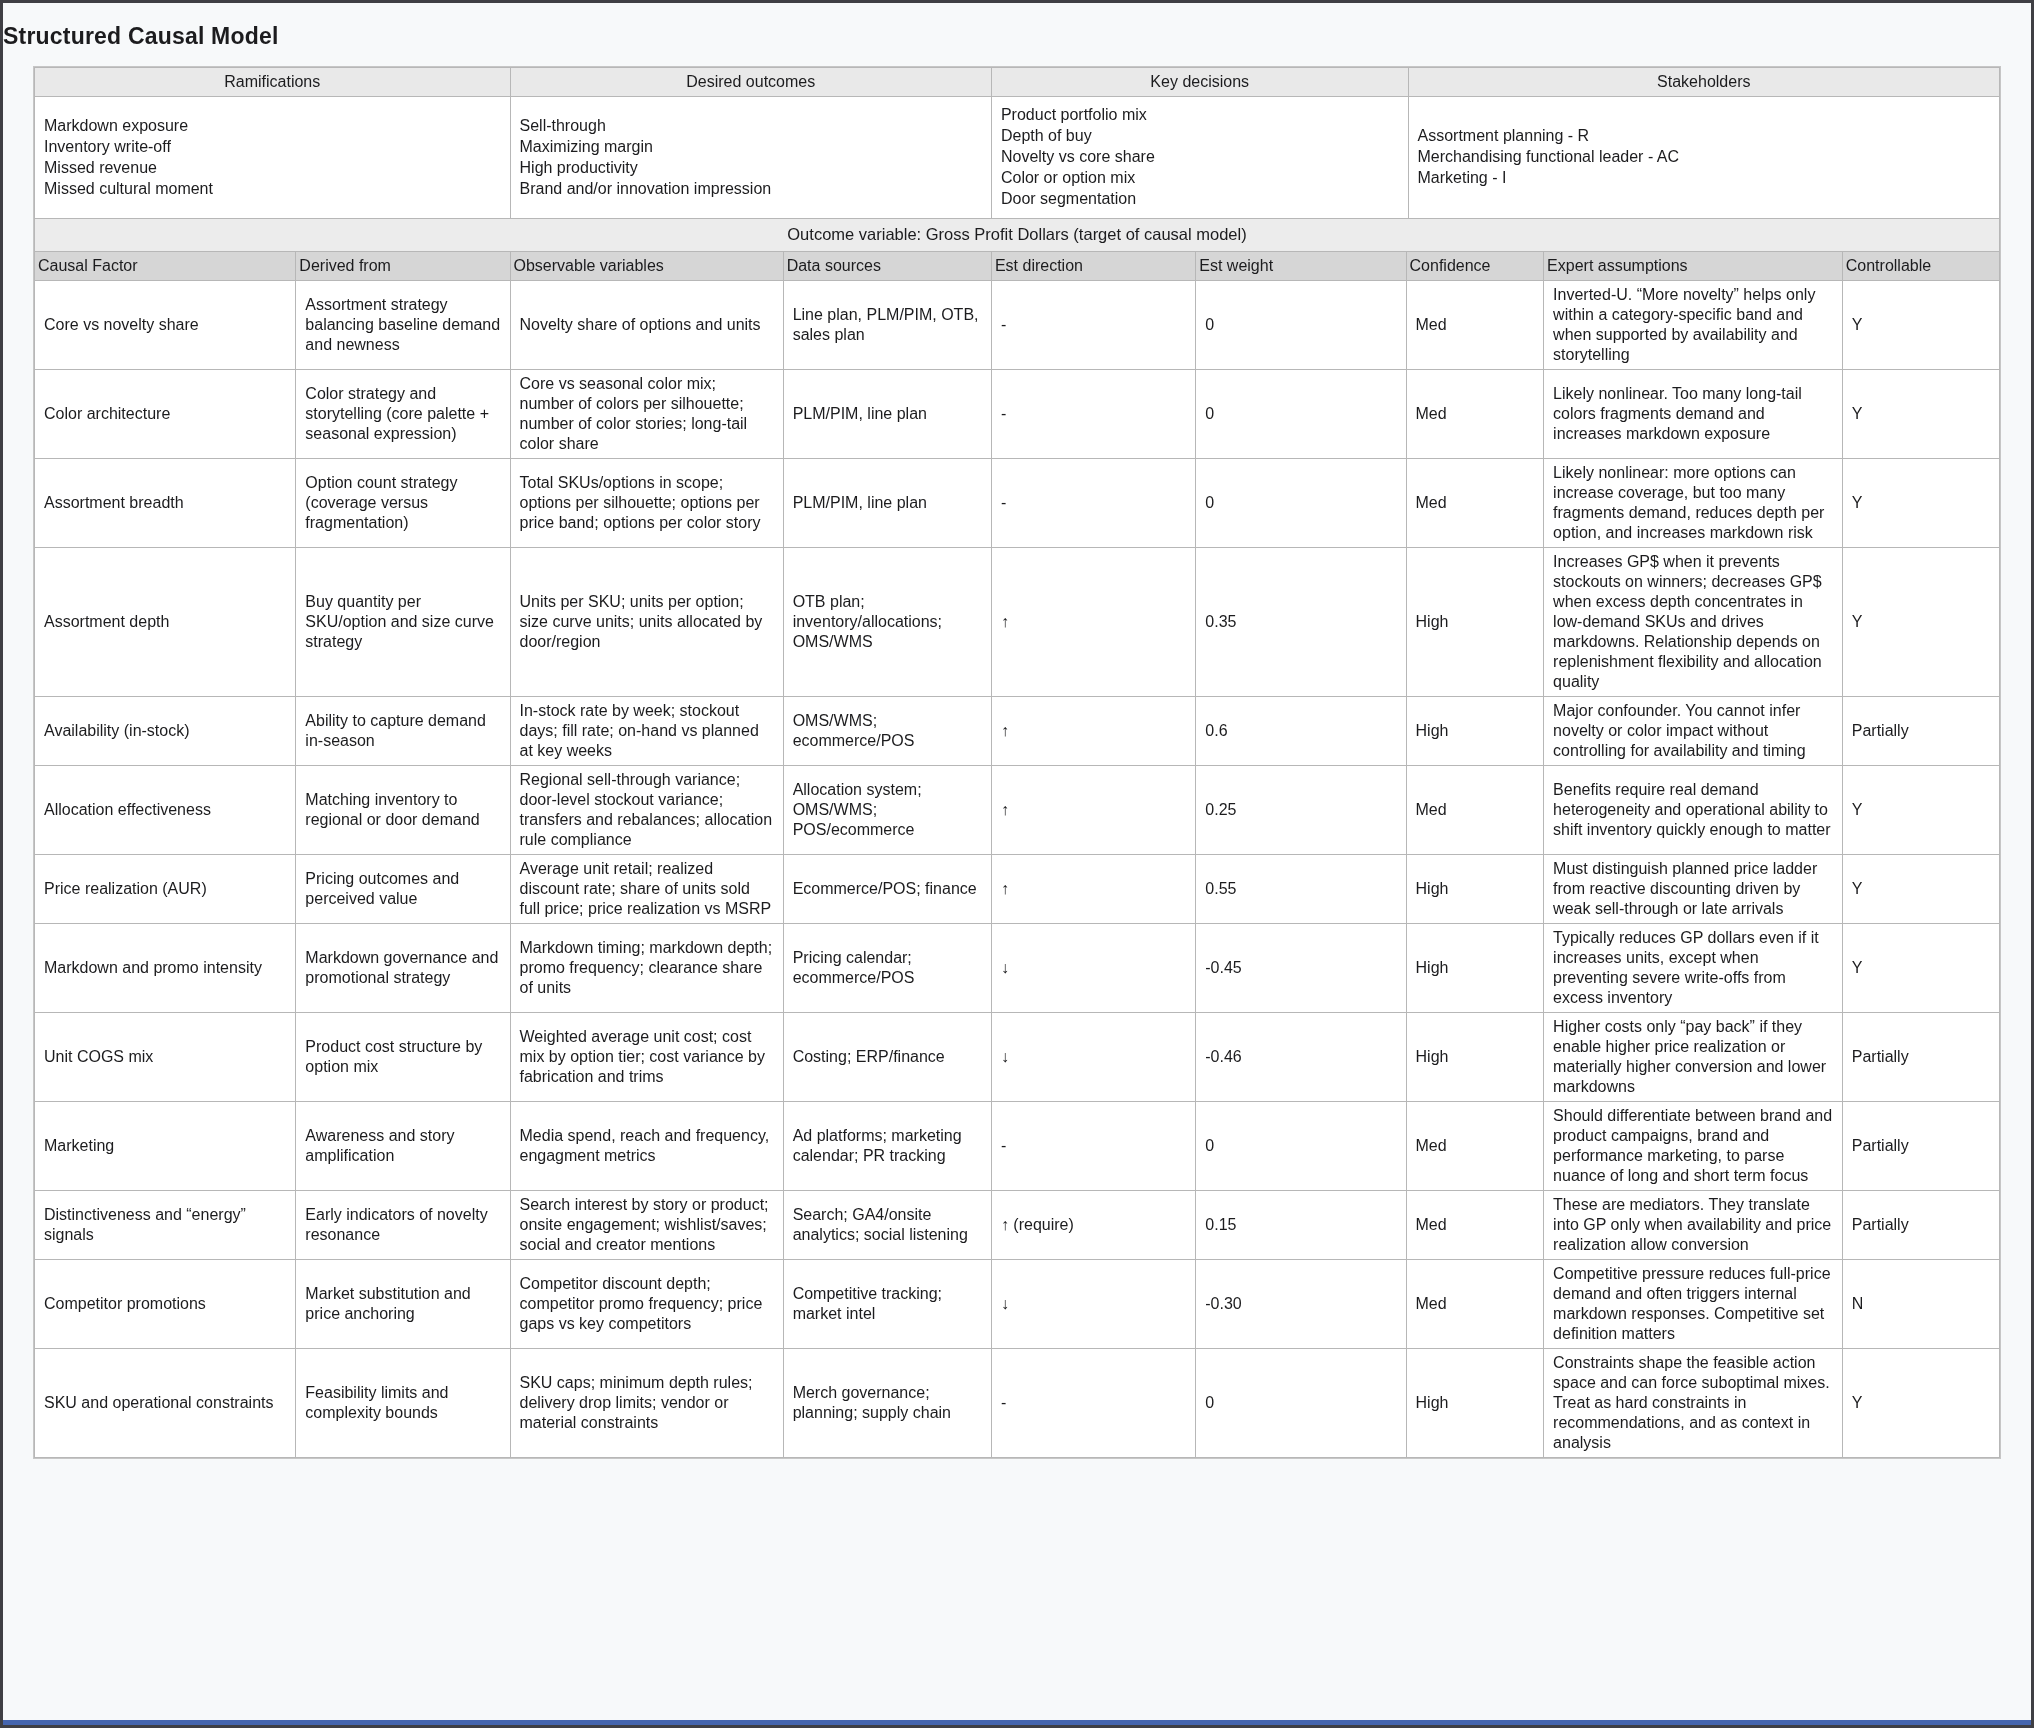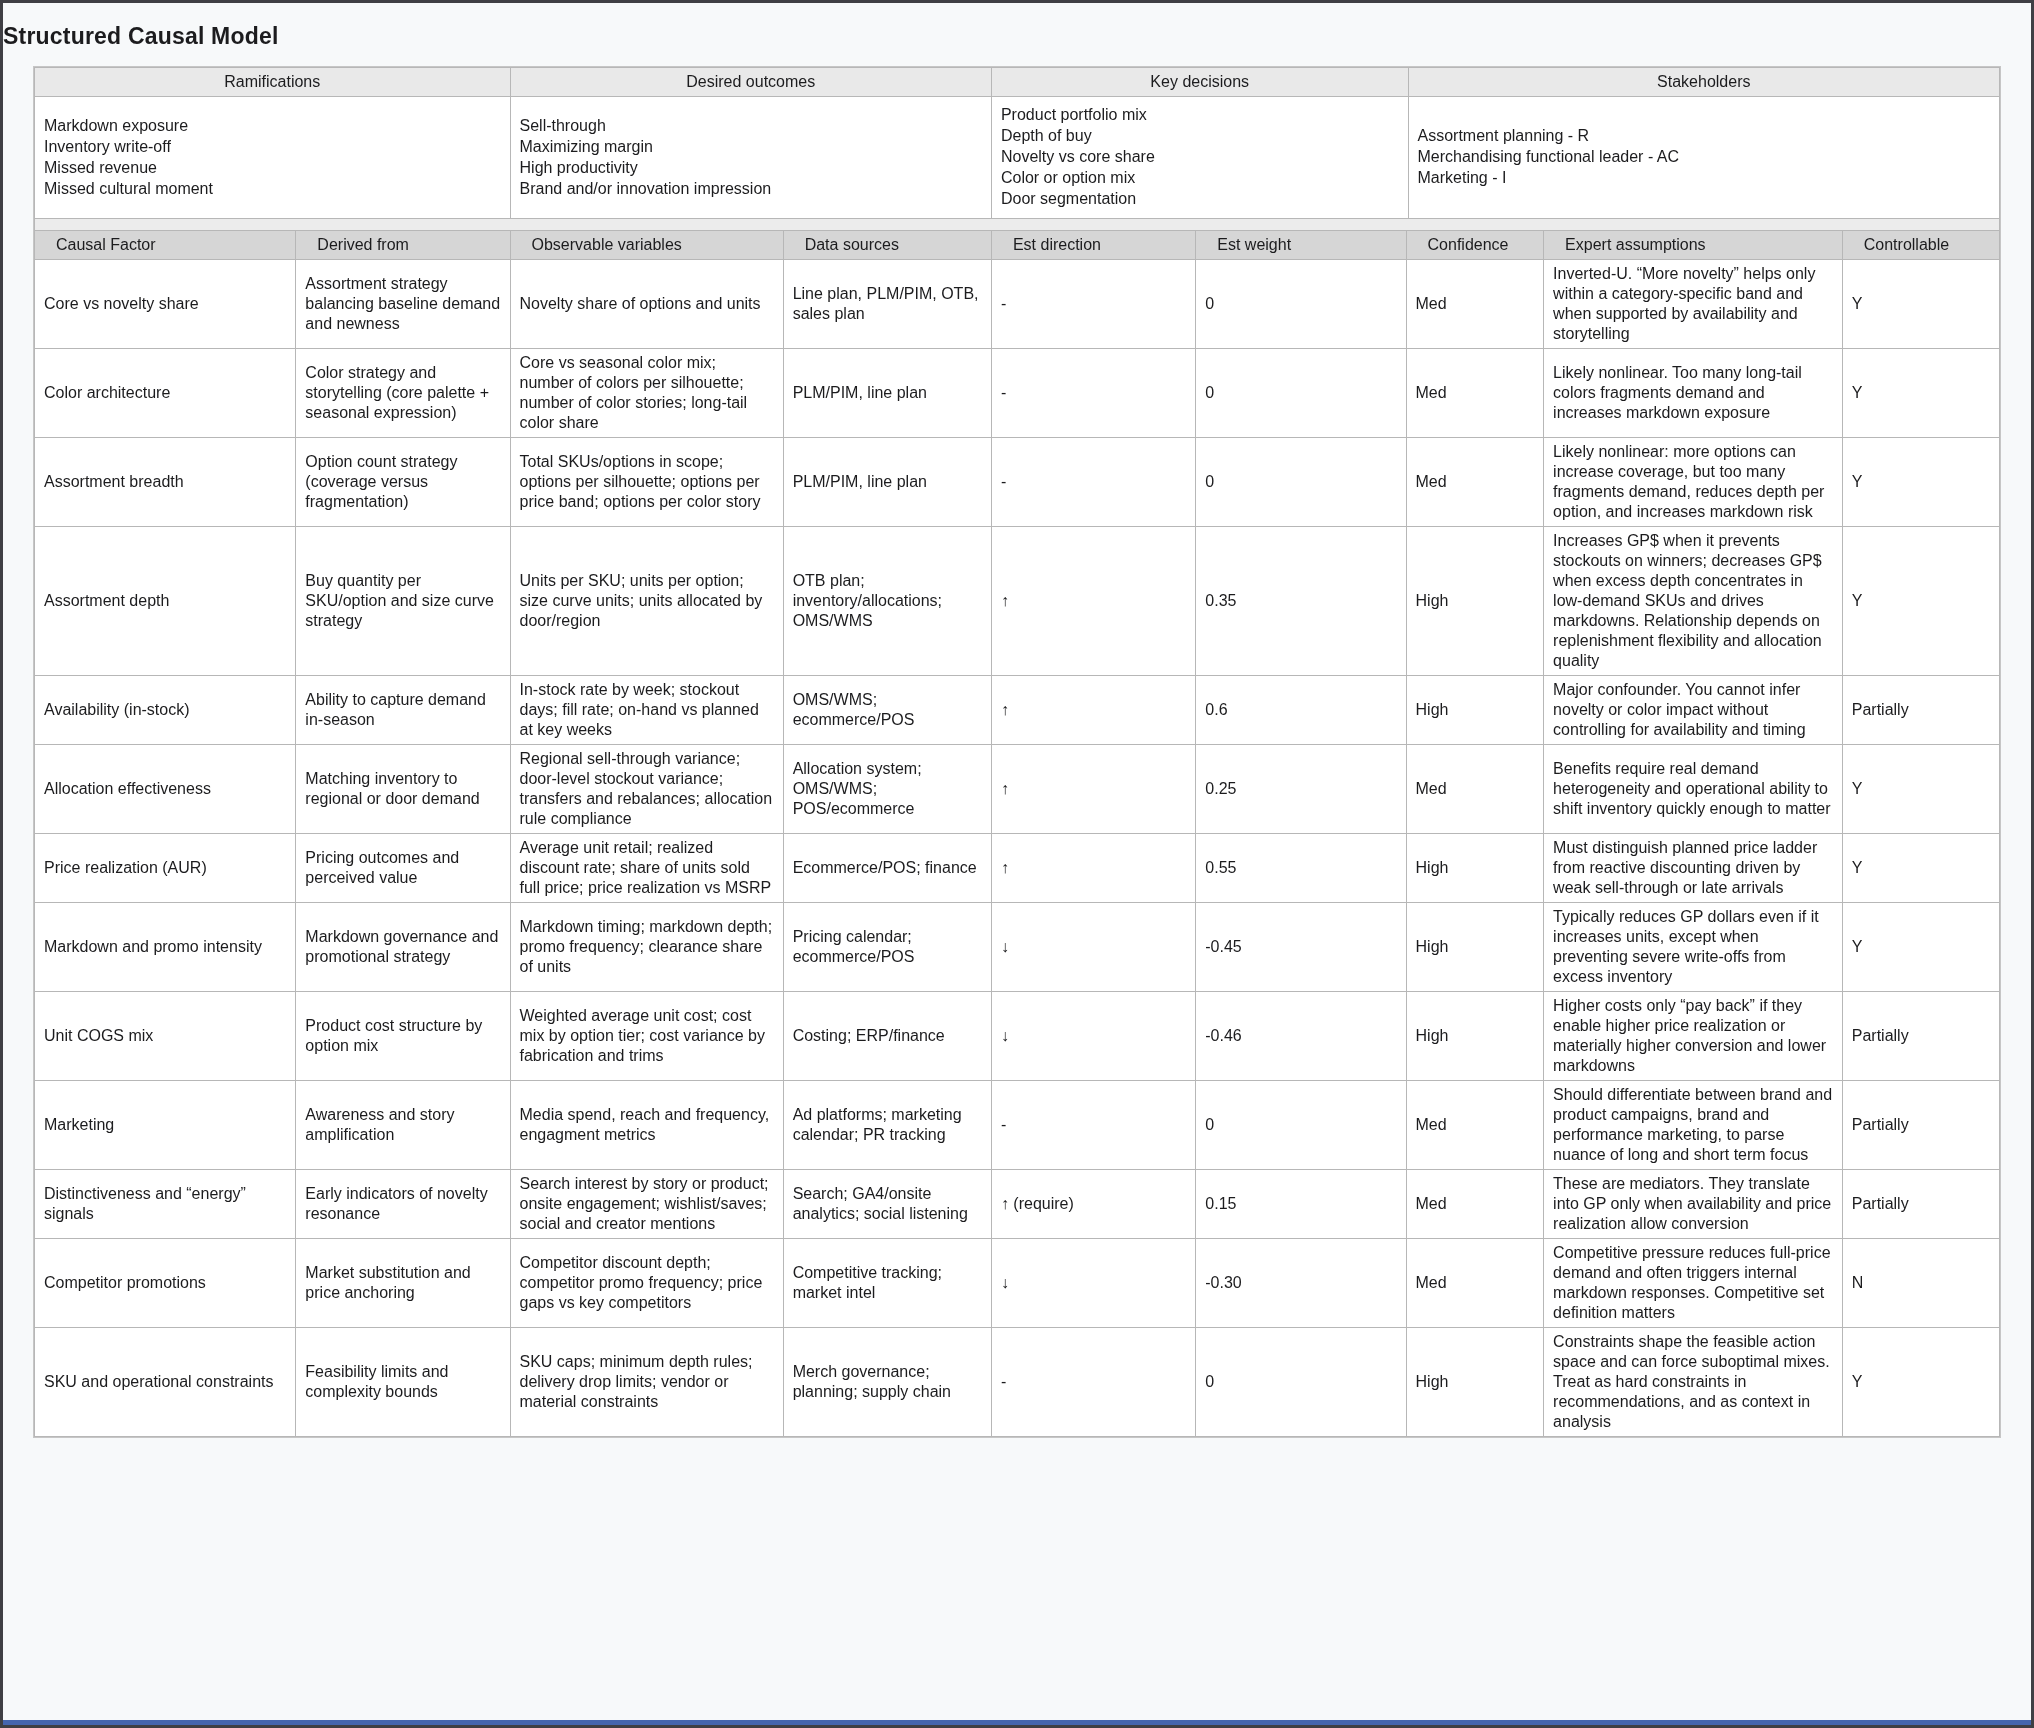--- a/index.html
+++ b/index.html
@@ -70,21 +70,21 @@
     background: #ececec;
     text-align: center;
     padding: 5px 10px 6px 10px;
   }
   .outcome-title { font-size: 16.5px; line-height: 1.3; }
   .outcome-subtitle { font-size: 13.5px; font-style: italic; line-height: 1.25; }
   .factors-table { margin-top: -1px; }
   .factors-table thead th {
     background: #d6d6d6;
     text-align: left;
-    padding: 4px 21px;
+    padding: 4px 3px;
   }
   
   .sc0 { width: 24.2%; } .sc1 { width: 24.5%; } .sc2 { width: 21.2%; } .sc3 { width: 30.1%; }
   
   .fc0 { width: 13.3%; } .fc1 { width: 10.9%; } .fc2 { width: 13.9%; }
   .fc3 { width: 10.6%; } .fc4 { width: 10.4%; } .fc5 { width: 10.7%; }
   .fc6 { width: 7.0%; }  .fc7 { width: 15.2%; } .fc8 { width: 8.0%; }
 </style>
 </head>
 <body>
@@ -133,20 +133,21 @@
         <td class="list-cell">
             <div>Assortment planning - R</div>
             <div>Merchandising functional leader - AC</div>
             <div>Marketing - I</div>
           </td>
       </tr>
     </tbody>
   </table>
 
   <div class="outcome-banner">
+    <div class="outcome-title">Outcome variable: Gross Profit Dollars (target of causal model)</div>
   </div>
 
   <table class="factors-table">
     <colgroup>
       <col class="fc0">
         <col class="fc1">
         <col class="fc2">
         <col class="fc3">
         <col class="fc4">
       <col class="fc5">

